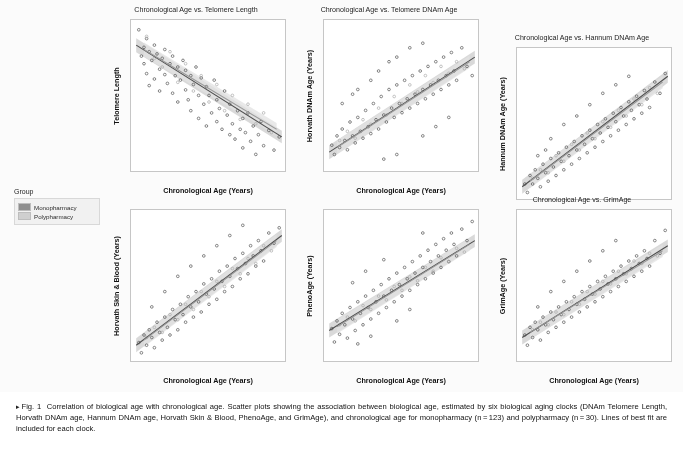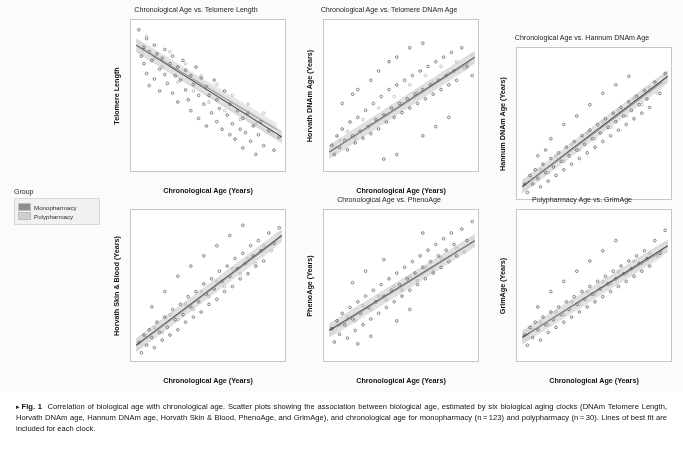--- a/index.html
+++ b/index.html
@@ -141,21 +141,21 @@
     height: 78px;
     box-sizing: border-box;
     padding: 9px 16px 0 16px;
     background: #ffffff;
     font-size: 7.6px;
     line-height: 1.45;
     color: #111;
     text-align: justify;
   }
   .caption .fignum {
-    font-weight: bold;
+    font-weight: normal;
   }
   .caption .tri {
     color: #222;
     font-size: 7px;
     margin-right: 2px;
   }
   svg { display: block; }
 </style>
 </head>
 <body>
@@ -574,21 +574,20 @@
             <div class="ytick-mark" style="top: 86.7px;"></div>
             <div class="ytick-mark" style="top: 35.7px;"></div>
             <div class="xtick-mark" style="left: 7.8px;"></div>
             <div class="xtick-mark" style="left: 59.8px;"></div>
             <div class="xtick-mark" style="left: 111.8px;"></div>
           </div>
           <div class="xlabel">Chronological Age (Years)</div>
           <div class="ylabel" style="top: 89.5px; left: -44px;">Horvath Skin &amp; Blood (Years)</div>
         </div>
       <div class="panel" style="left:193px;top:190px; width:192px; height:190px;">
-          <div class="panel-title">Chronological Age vs. PhenoAge</div>
           <div class="plotbox">
             <svg width="156" height="153">
               <polygon points="5.2,113.48750000000001 150.8,24.299999999999994 150.8,36.89999999999999 5.2,127.48750000000001" fill="#cccccc" opacity="0.75"></polygon>
               <polygon points="13,109.6625 145.6,28.124999999999996 145.6,40.724999999999994 13,123.6625" fill="#e2e2e2" opacity="0.75"></polygon>
               <circle cx="7.8" cy="118.6" r="1.35" fill="none" stroke="#555555" stroke-width="0.7"></circle>
               <circle cx="10.4" cy="132.0" r="1.35" fill="none" stroke="#555555" stroke-width="0.7"></circle>
               <circle cx="13.0" cy="110.9" r="1.35" fill="none" stroke="#555555" stroke-width="0.7"></circle>
               <circle cx="15.6" cy="124.3" r="1.35" fill="none" stroke="#555555" stroke-width="0.7"></circle>
               <circle cx="18.2" cy="103.3" r="1.35" fill="none" stroke="#555555" stroke-width="0.7"></circle>
               <circle cx="20.8" cy="114.8" r="1.35" fill="none" stroke="#555555" stroke-width="0.7"></circle>
@@ -671,21 +670,21 @@
             <div class="ytick-mark" style="top: 72.675px;"></div>
             <div class="ytick-mark" style="top: 34.425px;"></div>
             <div class="xtick-mark" style="left: 7.8px;"></div>
             <div class="xtick-mark" style="left: 59.8px;"></div>
             <div class="xtick-mark" style="left: 111.8px;"></div>
           </div>
           <div class="xlabel">Chronological Age (Years)</div>
           <div class="ylabel" style="top: 89.5px; left: -44px;">PhenoAge (Years)</div>
         </div>
       <div class="panel" style="left:386px;top:190px; width:192px; height:190px;">
-          <div class="panel-title">Polypharmacy Age vs. GrimAge</div>
+          <div class="panel-title">Chronological Age vs. GrimAge</div>
           <div class="plotbox">
             <svg width="156" height="153">
               <polygon points="5.2,120.5 150.8,29.399999999999988 150.8,41.999999999999986 5.2,134.5" fill="#cccccc" opacity="0.75"></polygon>
               <polygon points="13,115.4 145.6,34.500000000000014 145.6,47.10000000000001 13,129.4" fill="#e2e2e2" opacity="0.75"></polygon>
               <circle cx="7.8" cy="125.0" r="1.35" fill="none" stroke="#555555" stroke-width="0.7"></circle>
               <circle cx="10.4" cy="135.2" r="1.35" fill="none" stroke="#555555" stroke-width="0.7"></circle>
               <circle cx="13.0" cy="117.3" r="1.35" fill="none" stroke="#555555" stroke-width="0.7"></circle>
               <circle cx="15.6" cy="127.5" r="1.35" fill="none" stroke="#555555" stroke-width="0.7"></circle>
               <circle cx="18.2" cy="112.2" r="1.35" fill="none" stroke="#555555" stroke-width="0.7"></circle>
               <circle cx="20.8" cy="119.8" r="1.35" fill="none" stroke="#555555" stroke-width="0.7"></circle>

